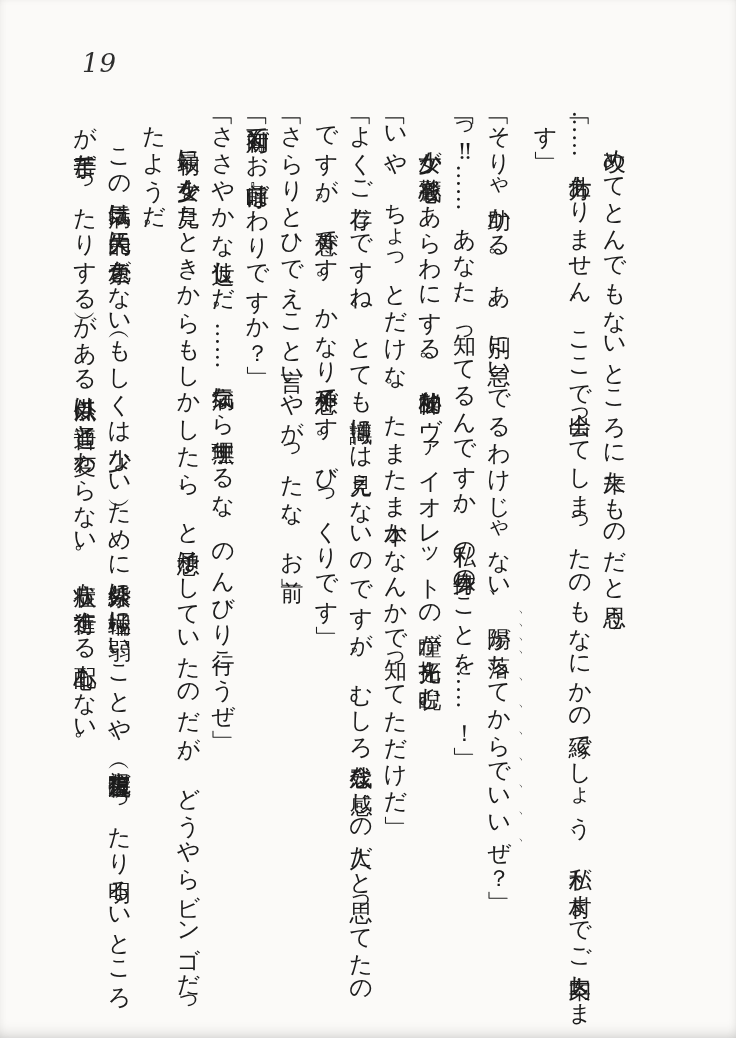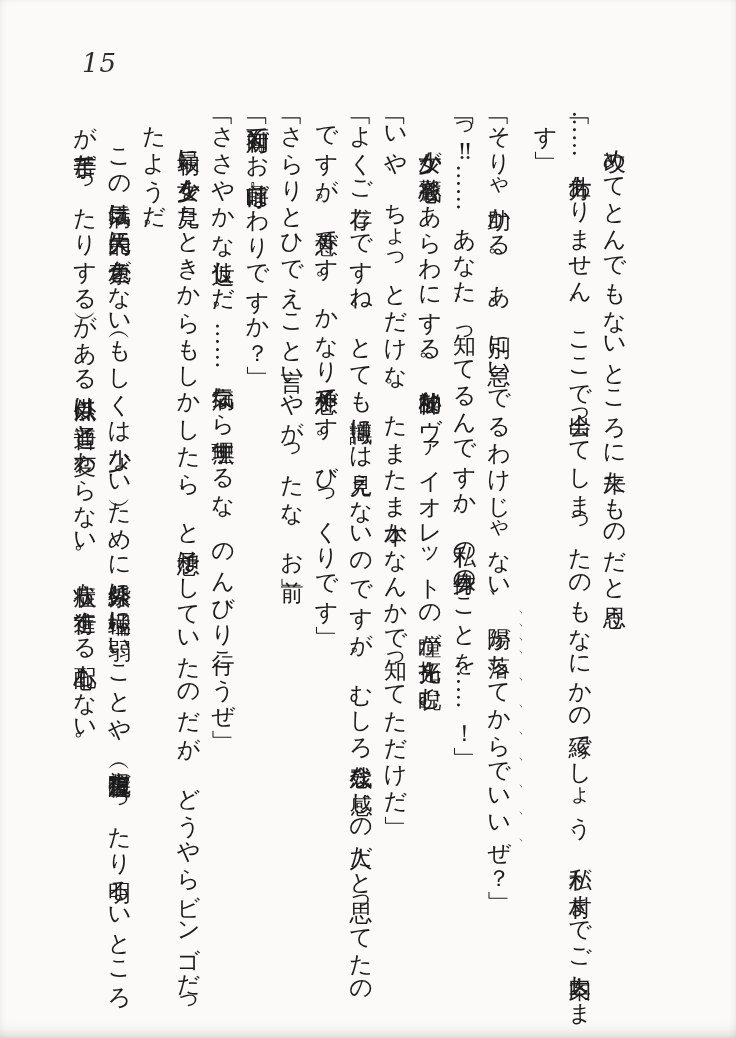--- a/index.html
+++ b/index.html
@@ -58,21 +58,21 @@
     -webkit-text-emphasis: filled sesame #1c1c1c;
     text-emphasis: filled sesame #1c1c1c;
     -webkit-text-emphasis-position: over right;
     text-emphasis-position: over right;
   }
 </style>
 </head>
 <body>
 
 <div class="page" style="background: rgb(251, 250, 248); color: rgb(28, 28, 28);">
-  <div class="page-number">15</div>
+  <div class="page-number">19</div>
 
   <div class="text-block">
       <p class="para indent"><span>改めてとんでもないところに来たものだと思う。</span></p>
       <p class="para"><span>「……仕方ありません、ここで出会ってしまったのもなにかの縁でしょう、私が村までご案内します」</span></p>
       <p class="para"><span>「そりゃ助かる。あ、別に急いでるわけじゃない、</span><span class="em">陽が落ちてからでいいぜ</span><span>？」</span></p>
       <p class="para"><span>「っ‼……あなた、知ってるんですか、私の身体のことを……！」</span></p>
       <p class="para indent"><span>少女が警戒心をあらわにする。神秘的なヴァイオレットの瞳が拓光を睨む。</span></p>
       <p class="para"><span>「いや、ちょっとだけな。たまたま本かなんかで知ってただけだ」</span></p>
       <p class="para"><span>「よくご存じですね。とても博識には見えないのですが。むしろ残念な感じの人だと思ってたのですが。意外です。かなり予想外です。びっくりです」</span></p>
       <p class="para"><span>「さらりとひでえこと言いやがったな、お前」</span></p>

